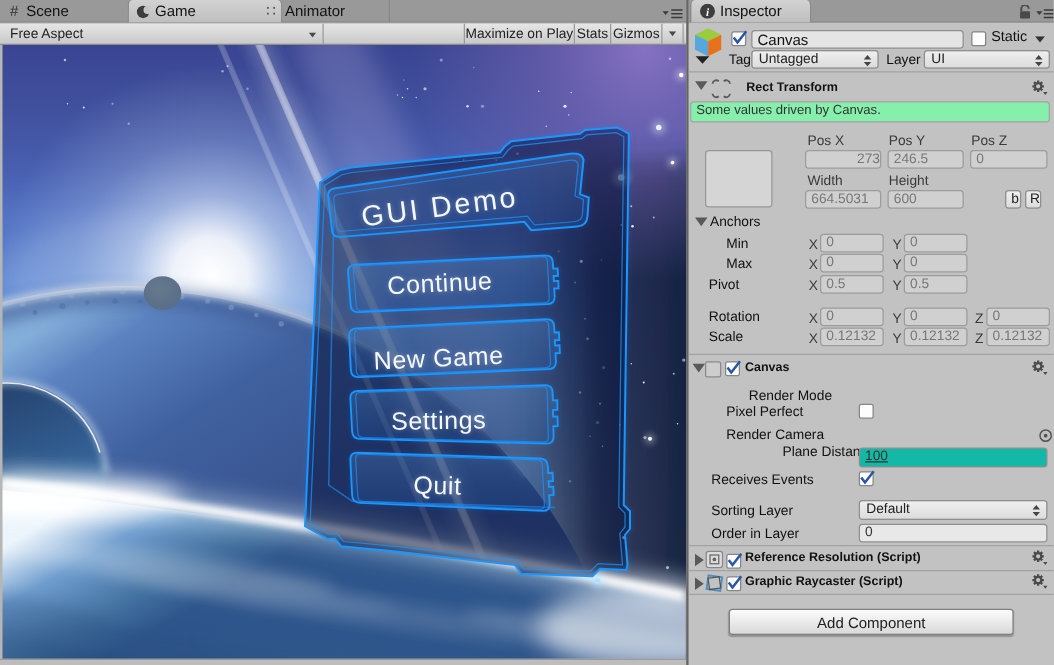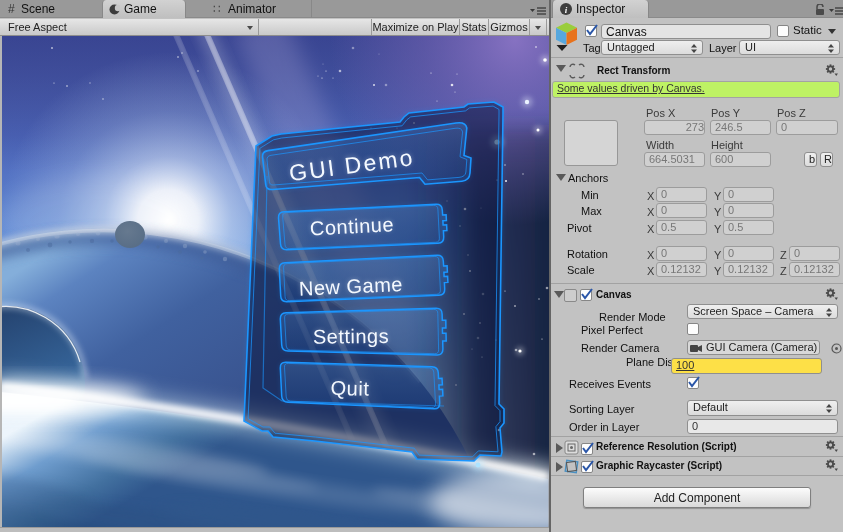--- a/index.html
+++ b/index.html
@@ -290,21 +290,21 @@
 <text x="350" y="390" transform="rotate(1.2 350 390)" text-anchor="middle" dominant-baseline="middle" font-family="Liberation Sans, sans-serif" font-size="20" letter-spacing="0.5" fill="#f4f9ff">Quit</text>
 </g>
 
   </svg>
 
   <div class="abs" id="gametabs">
     <div class="tab" style="left:0;width:102px">
         <span class="lbl" style="left:8px;color:#333">#</span>
         <span class="lbl" style="left:21px">Scene</span>
       </div>
-    <div class="tab activetab" style="left:102px;width:84px">
+    <div class="tab activetab" style="left:102px;width:124px">
         <svg class="abs" style="left:6px;top:4px" width="11" height="11">
           <circle cx="5.5" cy="5.5" r="5" fill="#3c3c3c"></circle>
           <circle cx="9" cy="4" r="3.2" fill="#c6c6c6"></circle>
         </svg>
         <span class="lbl" style="left:21px">Game</span>
       </div>
     <div class="tab" style="left:207px;width:105px;border-right:1px solid #888">
         <span class="lbl" style="left:6px;color:#444">∷</span>
         <span class="lbl" style="left:21px">Animator</span>
       </div>
@@ -403,21 +403,21 @@
               <line x1="0.9" y1="5" x2="2.5" y2="5"></line>
               <line x1="8.5" y1="5" x2="10.1" y2="5"></line>
               <line x1="2.2" y1="1.7" x2="3.4" y2="2.9"></line>
               <line x1="7.6" y1="7.1" x2="8.8" y2="8.3"></line>
               <line x1="8.8" y1="1.7" x2="7.6" y2="2.9"></line>
               <line x1="3.4" y1="7.1" x2="2.2" y2="8.3"></line>
             </g>
           </g>
           <path d="M9.5,9.5 l3.5,0 l-1.75,2.5 z" fill="#4a4a4a"></path>
         </svg></div>
-<div class="fld" style="left:1px;top:62px;width:288px;height:17px;background:#bef264;border-color:#a3a3a3;text-decoration:underline;"><span style="font-size:10.5px;color:#333">Some values driven by Canvas.</span></div>
+<div class="fld" style="left:1px;top:62px;width:288px;height:17px;background:#86efac;border-color:#a3a3a3;"><span style="font-size:10.5px;color:#333">Some values driven by Canvas.</span></div>
 <div class="lab" style="left:95px;top:88px;color:#3a3a3a">Pos X</div>
 <div class="lab" style="left:160px;top:88px;color:#3a3a3a">Pos Y</div>
 <div class="lab" style="left:226px;top:88px;color:#3a3a3a">Pos Z</div>
 <div class="fld dis" style="left:93px;top:101px;width:61px;height:15px;text-align:right;">273</div>
 <div class="fld dis" style="left:159px;top:101px;width:61px;height:15px;">246.5</div>
 <div class="fld dis" style="left:225px;top:101px;width:62px;height:15px;">0</div>
 <div class="lab" style="left:95px;top:120px;color:#3a3a3a">Width</div>
 <div class="lab" style="left:160px;top:120px;color:#3a3a3a">Height</div>
 <div class="fld dis" style="left:93px;top:133px;width:61px;height:15px;">664.5031</div>
 <div class="fld dis" style="left:159px;top:133px;width:61px;height:15px;">600</div>
@@ -474,37 +474,29 @@
               <line x1="8.5" y1="5" x2="10.1" y2="5"></line>
               <line x1="2.2" y1="1.7" x2="3.4" y2="2.9"></line>
               <line x1="7.6" y1="7.1" x2="8.8" y2="8.3"></line>
               <line x1="8.8" y1="1.7" x2="7.6" y2="2.9"></line>
               <line x1="3.4" y1="7.1" x2="2.2" y2="8.3"></line>
             </g>
           </g>
           <path d="M9.5,9.5 l3.5,0 l-1.75,2.5 z" fill="#4a4a4a"></path>
         </svg></div>
 <div class="lab" style="left:18px;top:292px;padding-left:30px;">Render Mode</div>
-<div class="dd" style="left:136px;top:285px;width:151px;height:15px;">Screen Space – Camera<svg class="spin" width="6" height="9" style="top:3px">
-          <path d="M0,3.5 L3,0 L6,3.5 Z" fill="#444"></path>
-          <path d="M0,5.5 L3,9 L6,5.5 Z" fill="#444"></path>
-        </svg></div>
 <div class="lab" style="left:30px;top:305px;">Pixel Perfect</div>
 <div class="cb" style="left:136px;top:304px;width:12px;height:12px;"></div>
 <div class="lab" style="left:30px;top:323px;">Render Camera</div>
-<div class="dd" style="left:136px;top:321px;width:133px;height:15px;background:#d8d8d8;"><svg width="12" height="10" style="position:absolute;left:2px;top:2px">
-          <rect x="0" y="2" width="8" height="7" rx="1" fill="#444"></rect>
-          <path d="M8,4 L12,2 L12,9 L8,7 Z" fill="#444"></path>
-        </svg><span style="margin-left:13px">GUI Camera (Camera)</span></div>
 <svg class="abs" style="left:280px;top:324px" width="11" height="11">
         <circle cx="5.5" cy="5.5" r="4.5" fill="none" stroke="#555" stroke-width="1.2"></circle>
         <circle cx="5.5" cy="5.5" r="1.5" fill="#555"></circle>
       </svg>
 <div class="lab" style="left:30px;top:337px;margin-left:45px;">Plane Distance</div>
-<div class="fld" style="left:120px;top:339px;width:151px;height:16px;background:#fde047;text-decoration:underline;">100</div>
+<div class="fld" style="left:136px;top:339px;width:151px;height:16px;background:#14b8a6;text-decoration:underline;">100</div>
 <div class="lab" style="left:18px;top:359px;">Receives Events</div>
 <div class="cb" style="left:136px;top:358px;width:12px;height:12px;">
         <svg width="14" height="13" style="position:absolute;left:-1px;top:-2px">
           <path d="M2,6 L5,10 L12,1" fill="none" stroke="#2a56a8" stroke-width="2"></path>
         </svg>
       </div>
 <div class="lab" style="left:18px;top:384px;">Sorting Layer</div>
 <div class="dd" style="left:136px;top:381px;width:151px;height:16px;">Default<svg class="spin" width="6" height="9" style="top:3px">
           <path d="M0,3.5 L3,0 L6,3.5 Z" fill="#444"></path>
           <path d="M0,5.5 L3,9 L6,5.5 Z" fill="#444"></path>

